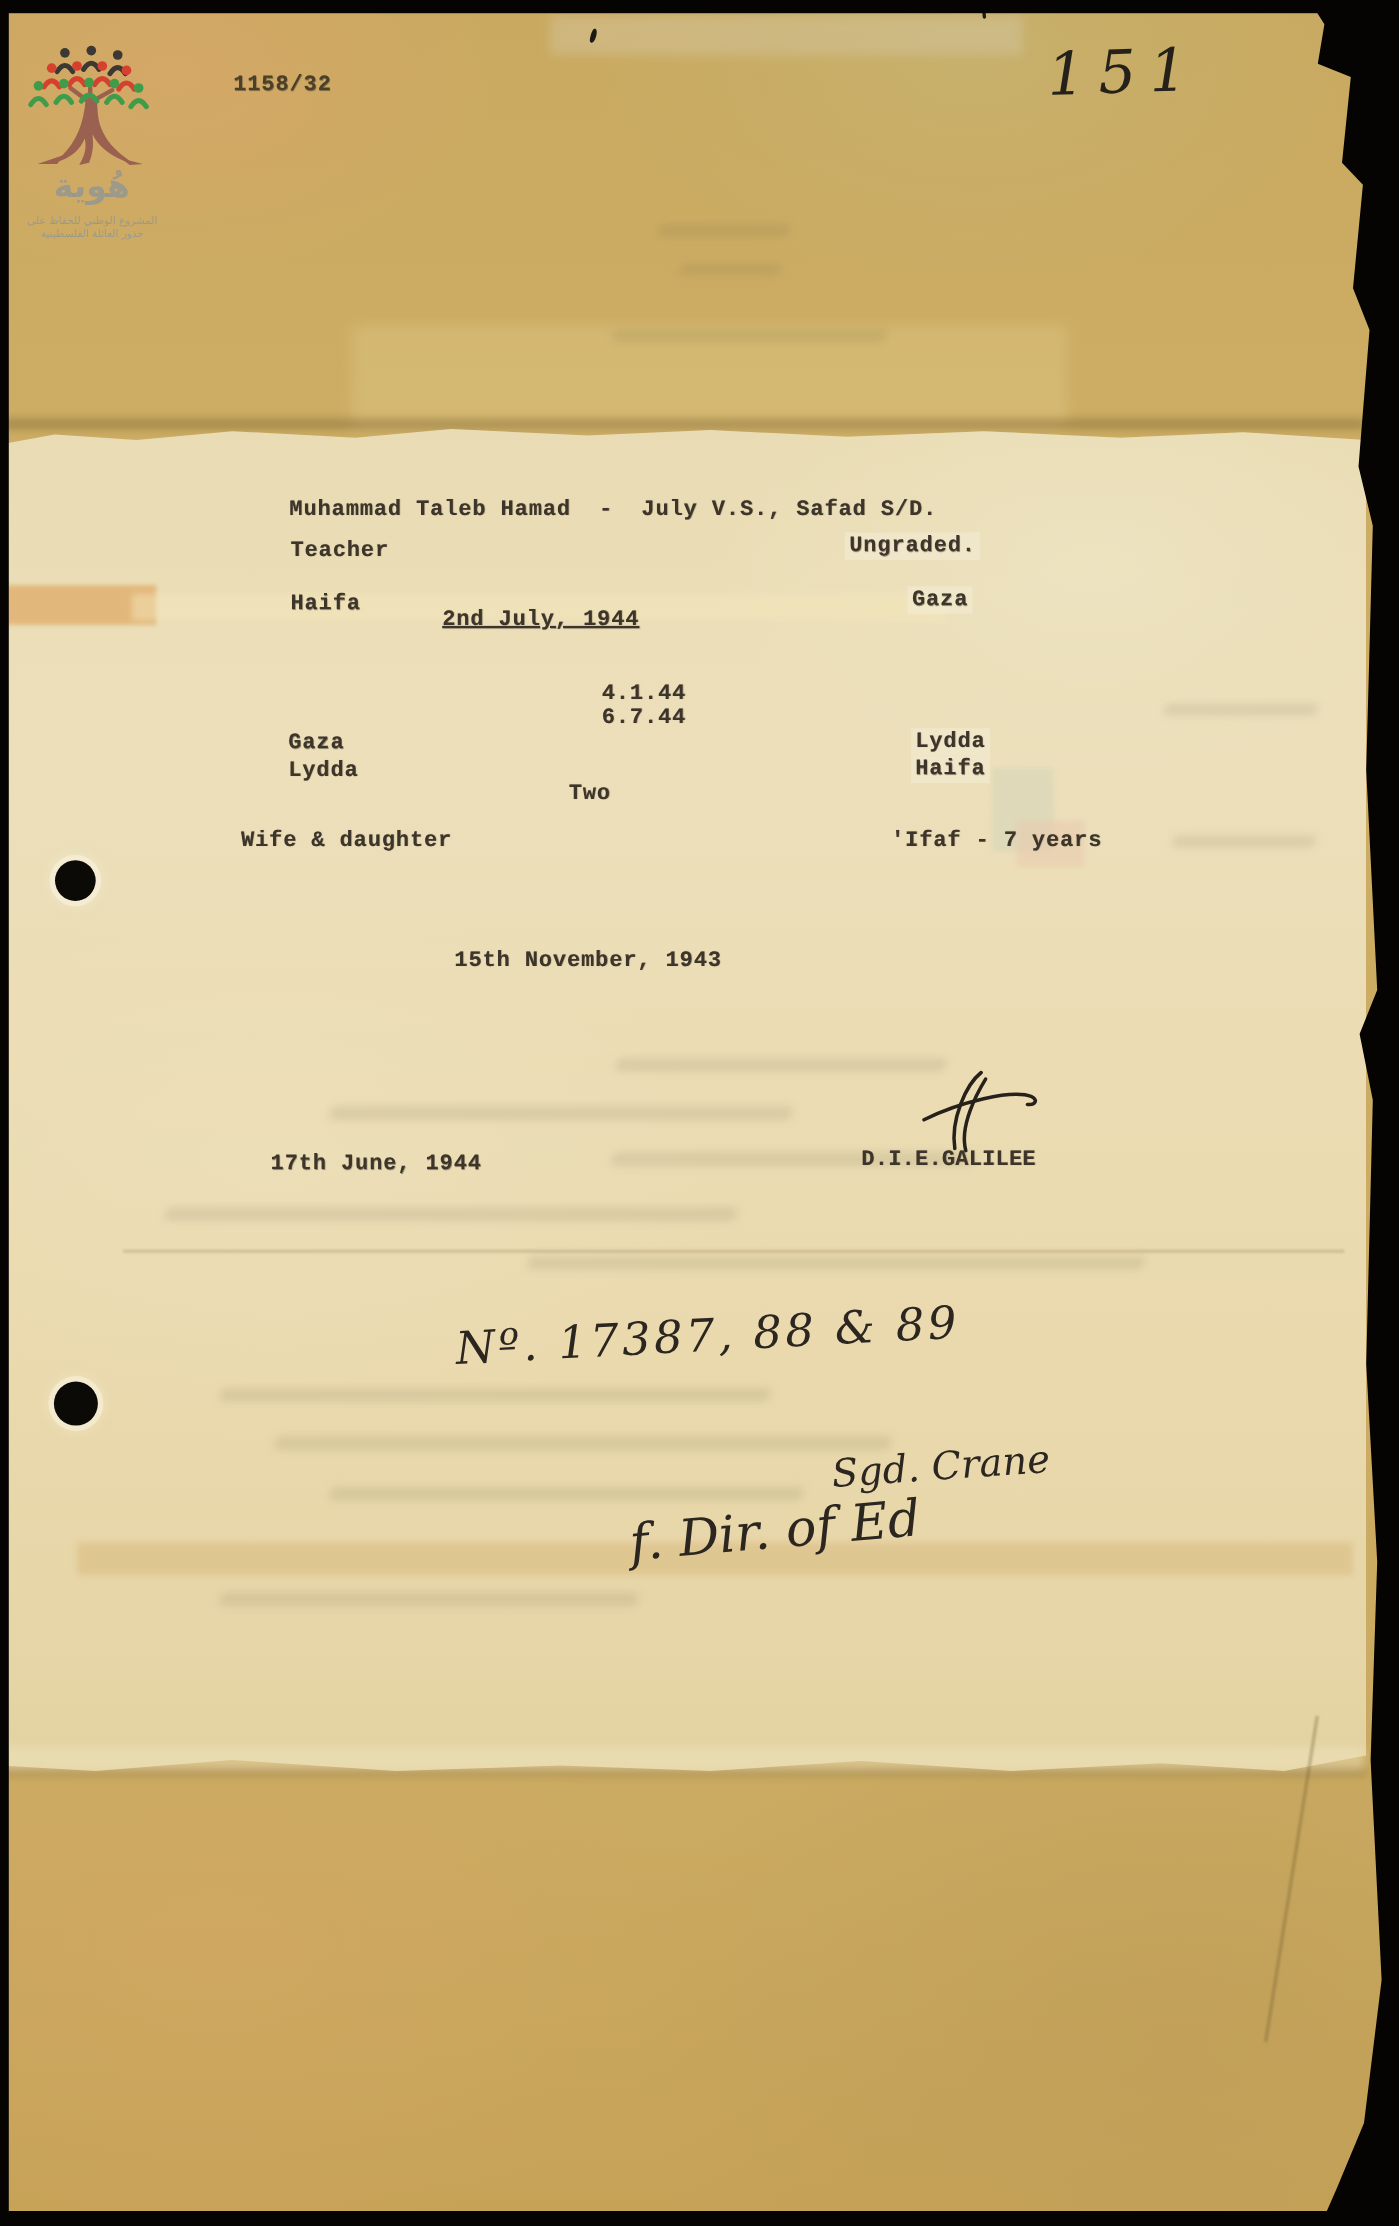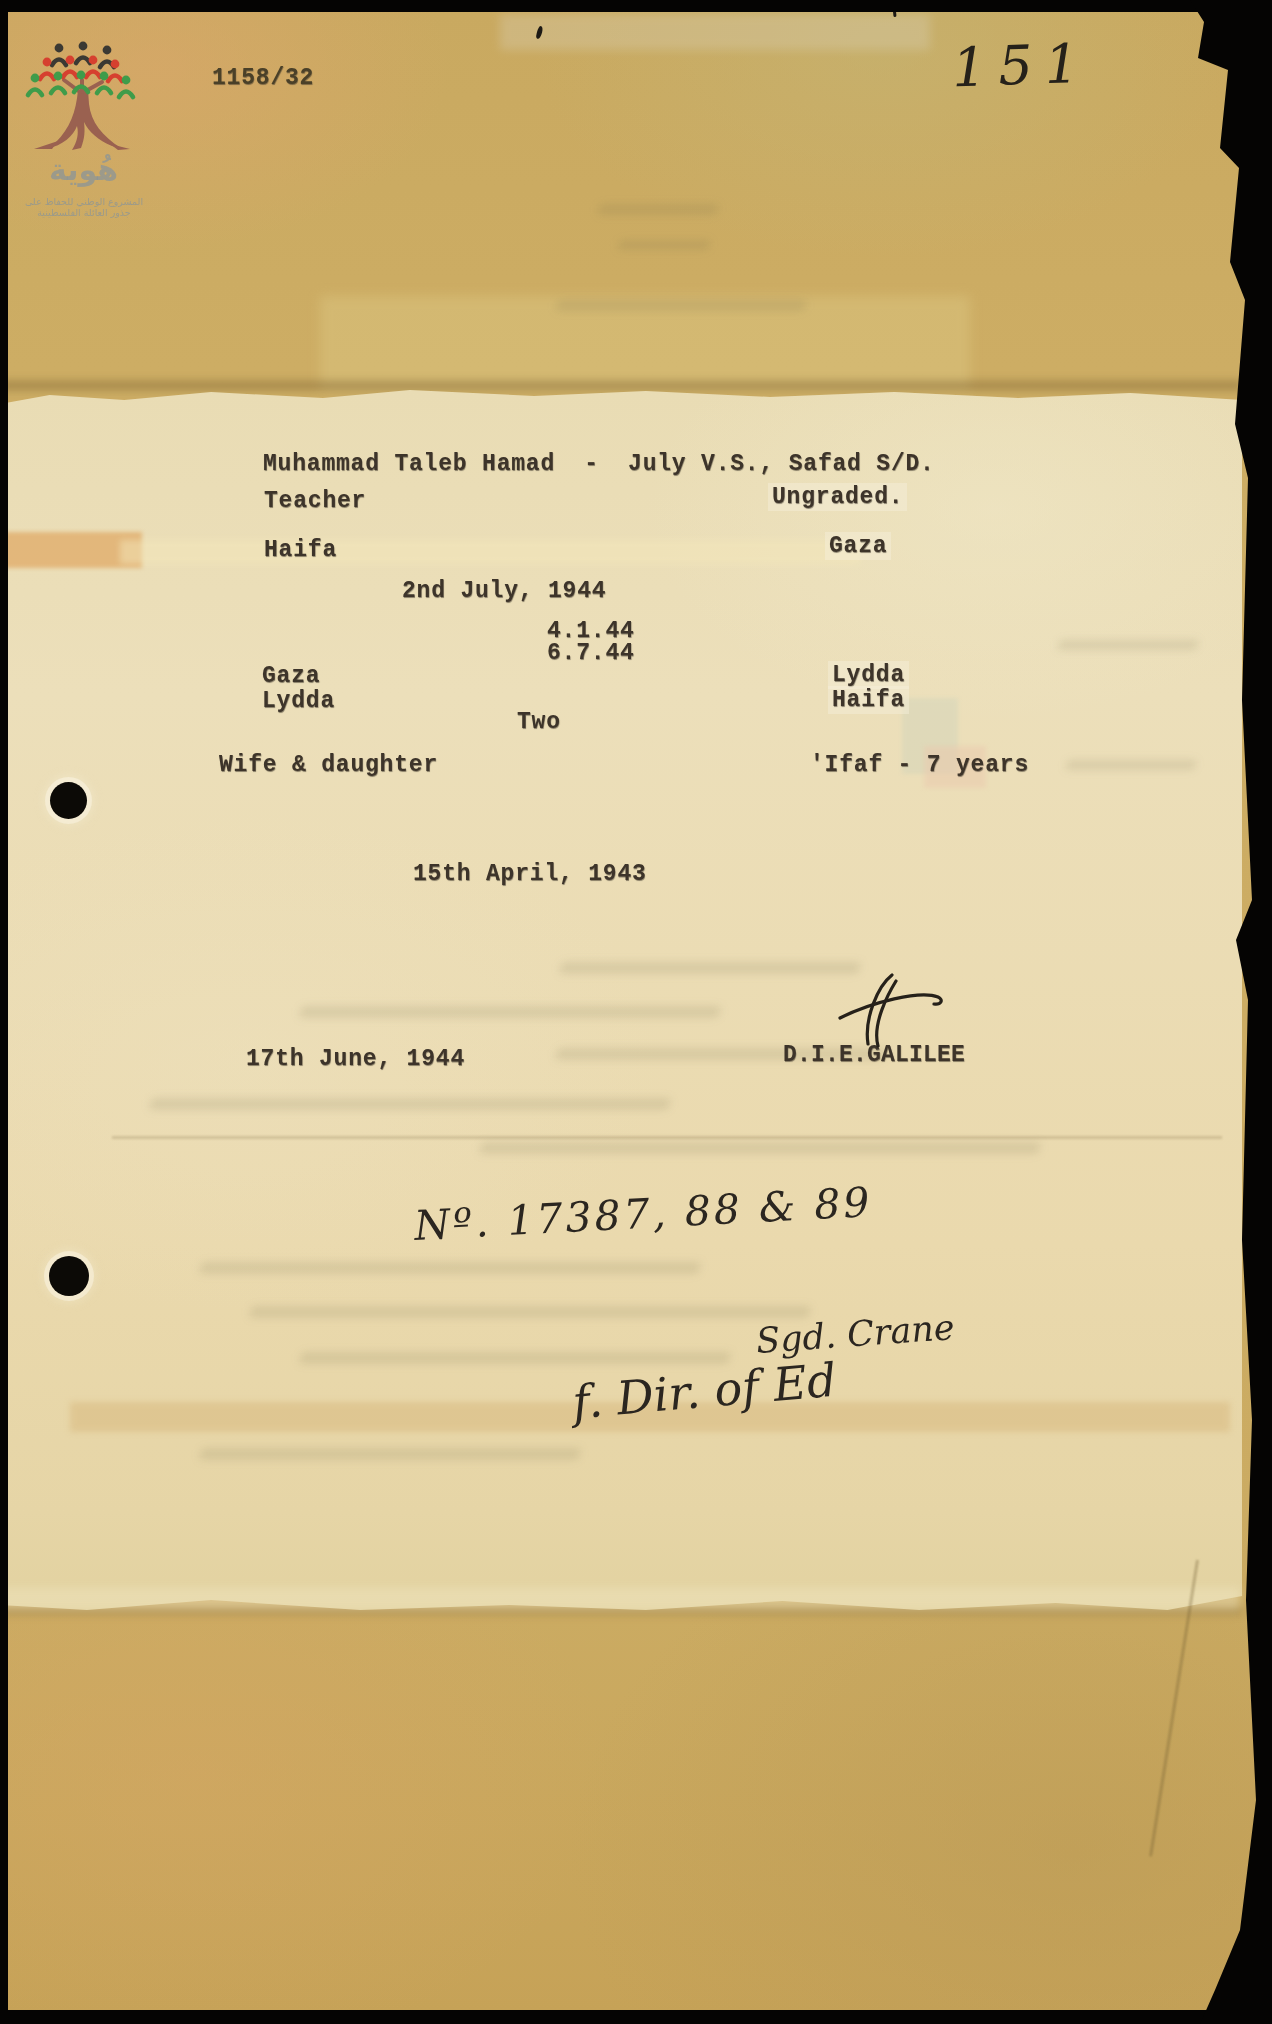--- a/index.html
+++ b/index.html
@@ -38,21 +38,21 @@
   .glue-band{left:70px;top:1402px;width:1160px;height:30px;z-index:4;background:#d7b77c;opacity:.5;filter:blur(3px);}
   .bottom-pale-band{left:0;top:1588px;width:1240px;height:22px;z-index:4;background:#f1e7c2;opacity:.45;filter:blur(4px);}
   .green-patch{left:902px;top:698px;width:56px;height:76px;z-index:4;background:#ccd2ba;opacity:.4;filter:blur(2px);}
   .pink-patch{left:924px;top:746px;width:62px;height:42px;z-index:4;background:#eac9ae;opacity:.5;filter:blur(2px);}
   .edge-line{left:112px;top:1136px;width:1110px;height:3px;z-index:4;background:rgba(120,100,60,.22);filter:blur(1px);}
   .fold-line{left:1196px;top:1560px;width:3px;height:300px;z-index:4;background:rgba(110,88,45,.35);filter:blur(1px);transform:rotate(9deg);transform-origin:top;}
 
   .smudge{position:absolute;z-index:4;background:rgba(110,100,65,.15);filter:blur(4px);border-radius:4px;transform:skewX(-8deg);}
 
   
-  .t{position:absolute;z-index:5;font-family:"Liberation Mono",monospace;font-size:23px;font-weight:700;
+  .t{position:absolute;z-index:5;font-family:"Liberation Mono",monospace;font-size:20px;font-weight:700;
      color:#3d342a;letter-spacing:.8px;white-space:pre;line-height:24px;
      text-shadow:.5px .5px .7px rgba(61,52,42,.55);}
   .hl{background:rgba(246,240,219,.45);padding:1px 4px;margin-left:-4px;}
   .ref{color:#4a4028;}
 
   
   .hand{position:absolute;z-index:6;font-family:"DejaVu Serif",serif;font-style:italic;color:#2b2620;white-space:pre;}
   .pageno{left:952px;top:34px;font-size:54px;letter-spacing:12px;transform:rotate(-2deg);color:#25211a;}
   .fileno{left:414px;top:1190px;font-size:41px;letter-spacing:3px;transform:rotate(-3deg);}
   .sgd1{left:756px;top:1314px;font-size:35px;transform:rotate(-4deg);}
@@ -176,35 +176,35 @@
   <div class="smudge" style="left:1066px;top:760px;width:130px;height:10px;"></div>
 
   <div class="t" style="left:263px;top:452px;">Muhammad Taleb Hamad  -  July V.S., Safad S/D.</div>
 
   <div class="t" style="left:264px;top:489px;">Teacher</div>
   <div class="t" style="left:772px;top:485px;"><span class="hl">Ungraded.</span></div>
 
   <div class="t" style="left:264px;top:538px;">Haifa</div>
   <div class="t" style="left:829px;top:534px;"><span class="hl">Gaza</span></div>
 
-  <div class="t" style="left:402px;top:579px;">2nd July, 1944</div>
+  <div class="t" style="left:402px;top:552px;text-decoration:underline;">2nd July, 1944</div>
   <div class="t" style="left:547px;top:619px;">4.1.44</div>
   <div class="t" style="left:547px;top:641px;">6.7.44</div>
 
   <div class="t" style="left:262px;top:664px;">Gaza</div>
   <div class="t" style="left:262px;top:689px;">Lydda</div>
   <div class="t" style="left:832px;top:663px;"><span class="hl">Lydda</span></div>
   <div class="t" style="left:832px;top:688px;"><span class="hl">Haifa</span></div>
 
   <div class="t" style="left:517px;top:710px;">Two</div>
 
   <div class="t" style="left:219px;top:753px;">Wife &amp; daughter</div>
   <div class="t" style="left:810px;top:753px;">'Ifaf - 7 years</div>
 
-  <div class="t" style="left:413px;top:862px;">15th April, 1943</div>
+  <div class="t" style="left:413px;top:862px;">15th November, 1943</div>
 
   <div class="t" style="left:246px;top:1047px;">17th June, 1944</div>
   <div class="t" style="left:783px;top:1043px;letter-spacing:.2px;">D.I.E.GALILEE</div>
 
   <svg id="sig-stroke" width="116" height="82" viewBox="0 0 116 82">
     <g stroke="#26211a" stroke-width="3.2" fill="none" stroke-linecap="round">
       <path d="M32 74 C28 48 42 16 56 5"></path>
       <path d="M42 76 C36 54 52 24 60 11"></path>
       <path d="M4 48 C36 32 84 20 102 27 C108 30 105 35 98 34"></path>
     </g>

